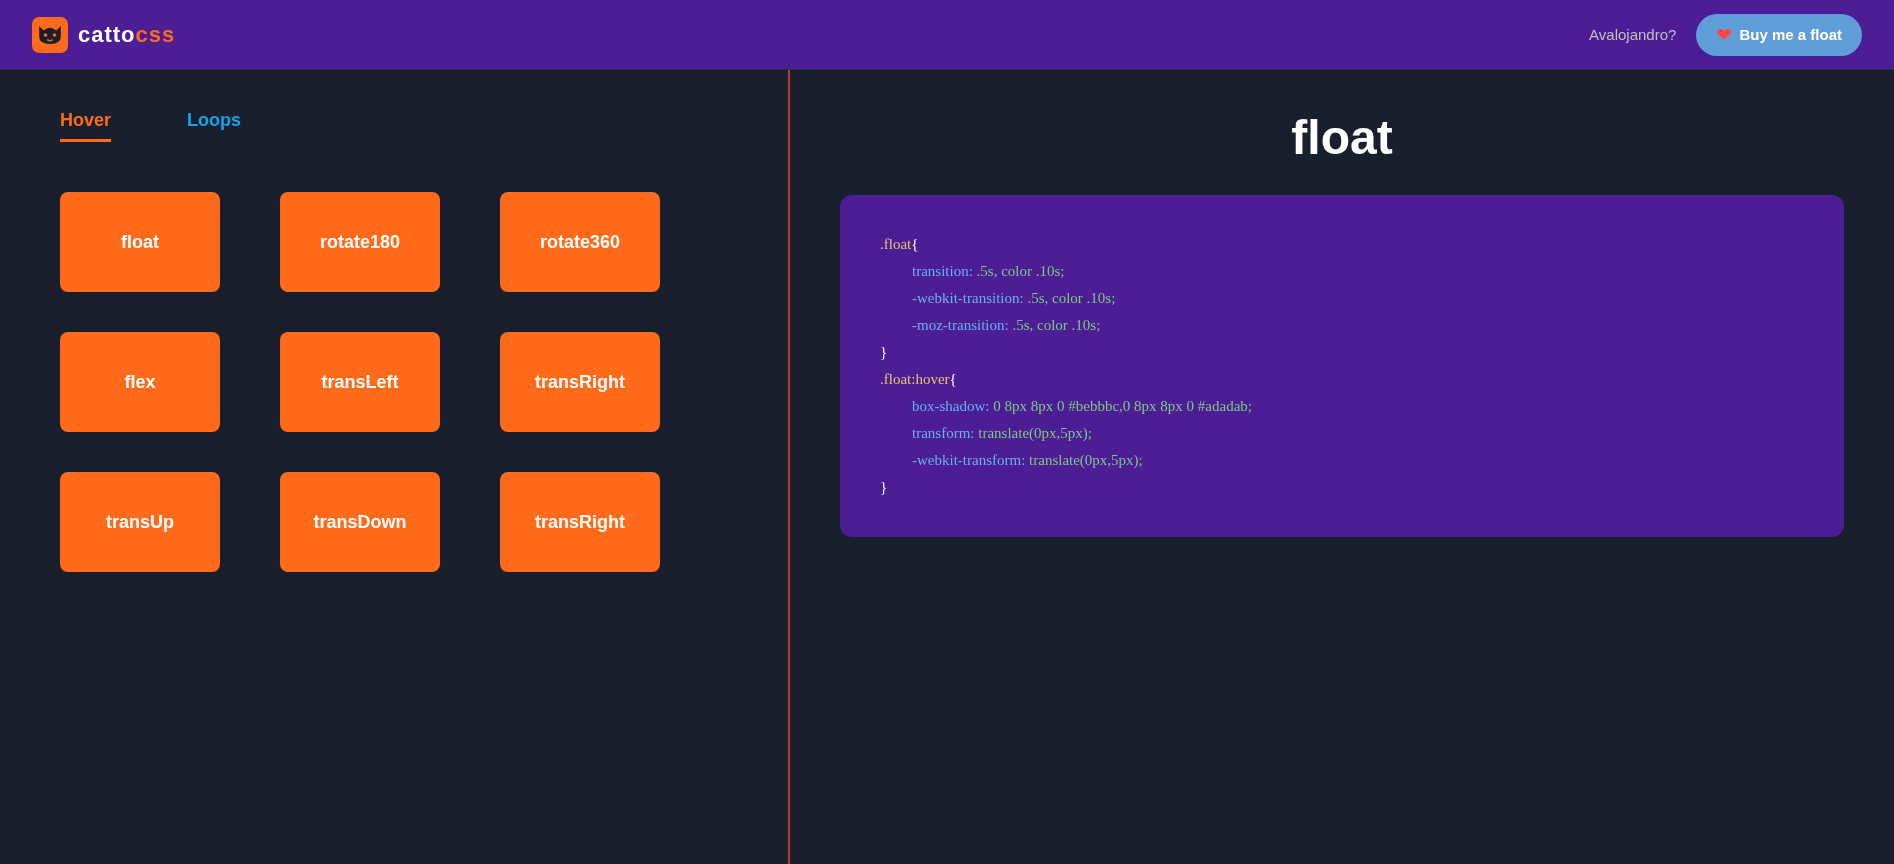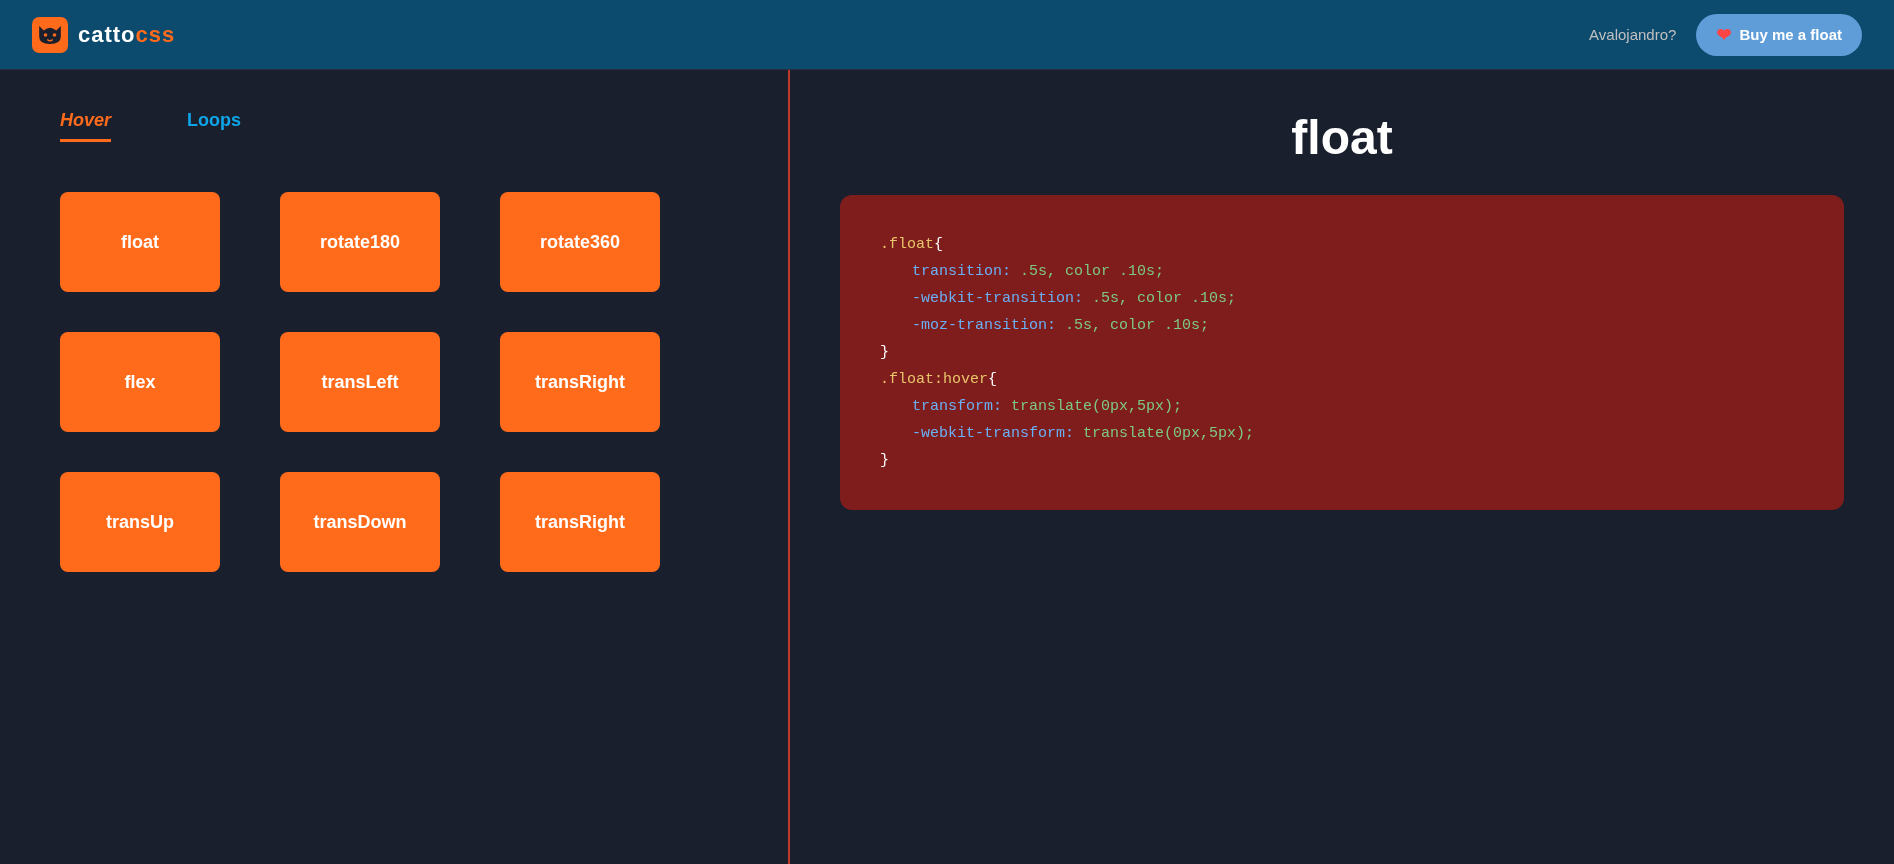--- a/index.html
+++ b/index.html
@@ -9,21 +9,21 @@
       color: #ffffff;
       min-height: 864px;
       overflow-x: hidden;
     }
 
     
     .navbar {
       display: flex;
       align-items: center;
       justify-content: space-between;
-      background-color: #0c4a6e;
+      background-color: #4c1d95;
       padding: 0 32px;
       height: 70px;
       border-bottom: 1px solid #2a2f3e;
     }
     .navbar-logo {
       display: flex;
       align-items: center;
       gap: 10px;
     }
     .logo-icon {
@@ -90,21 +90,20 @@
       font-size: 18px;
       font-weight: 600;
       cursor: pointer;
       padding-bottom: 8px;
       border-bottom: 3px solid transparent;
       color: #ffffff;
     }
     .tab.active {
       color: #ff6b1a;
       border-bottom-color: #ff6b1a;
-      font-style: italic;
     }
     .tab:not(.active) {
       color: #0ea5e9;
       margin-left: 46px;
     }
 
     
     .animation-grid {
       display: grid;
       grid-template-columns: repeat(3, 160px);
@@ -135,24 +134,24 @@
 
     .code-title {
       font-size: 48px;
       font-weight: 900;
       color: #ffffff;
       text-align: center;
     }
 
     
     .code-block {
-      background-color: #7f1d1d;
+      background-color: #4c1d95;
       border-radius: 12px;
       padding: 36px 40px;
-      font-family: Liberation Mono, monospace;
+      font-family: Liberation Serif, serif;
       font-size: 15px;
       line-height: 1.8;
     }
     .code-selector { color: #e8c46a; }
     .code-brace { color: #ffffff; }
     .code-property { color: #6ab0f5; }
     .code-value { color: #7ec982; }
     .code-indent { display: block; padding-left: 32px; }
     .code-line { display: block; }
   </style>
@@ -221,20 +220,23 @@
       <span class="code-indent code-line">
         <span class="code-property">-moz-transition:</span><span class="code-value"> .5s, color .10s;</span>
       </span>
       <span class="code-line">
         <span class="code-brace">}</span>
       </span>
       <span class="code-line">
         <span class="code-selector">.float:hover</span><span class="code-brace">{</span>
       </span>
       <span class="code-indent code-line">
+        <span class="code-property">box-shadow:</span><span class="code-value"> 0 8px 8px 0 #bebbbc,0 8px 8px 0 #adadab;</span>
+      </span>
+      <span class="code-indent code-line">
         <span class="code-property">transform:</span><span class="code-value"> translate(0px,5px);</span>
       </span>
       <span class="code-indent code-line">
         <span class="code-property">-webkit-transform:</span><span class="code-value"> translate(0px,5px);</span>
       </span>
       <span class="code-line">
         <span class="code-brace">}</span>
       </span>
     </div>
   </div>

